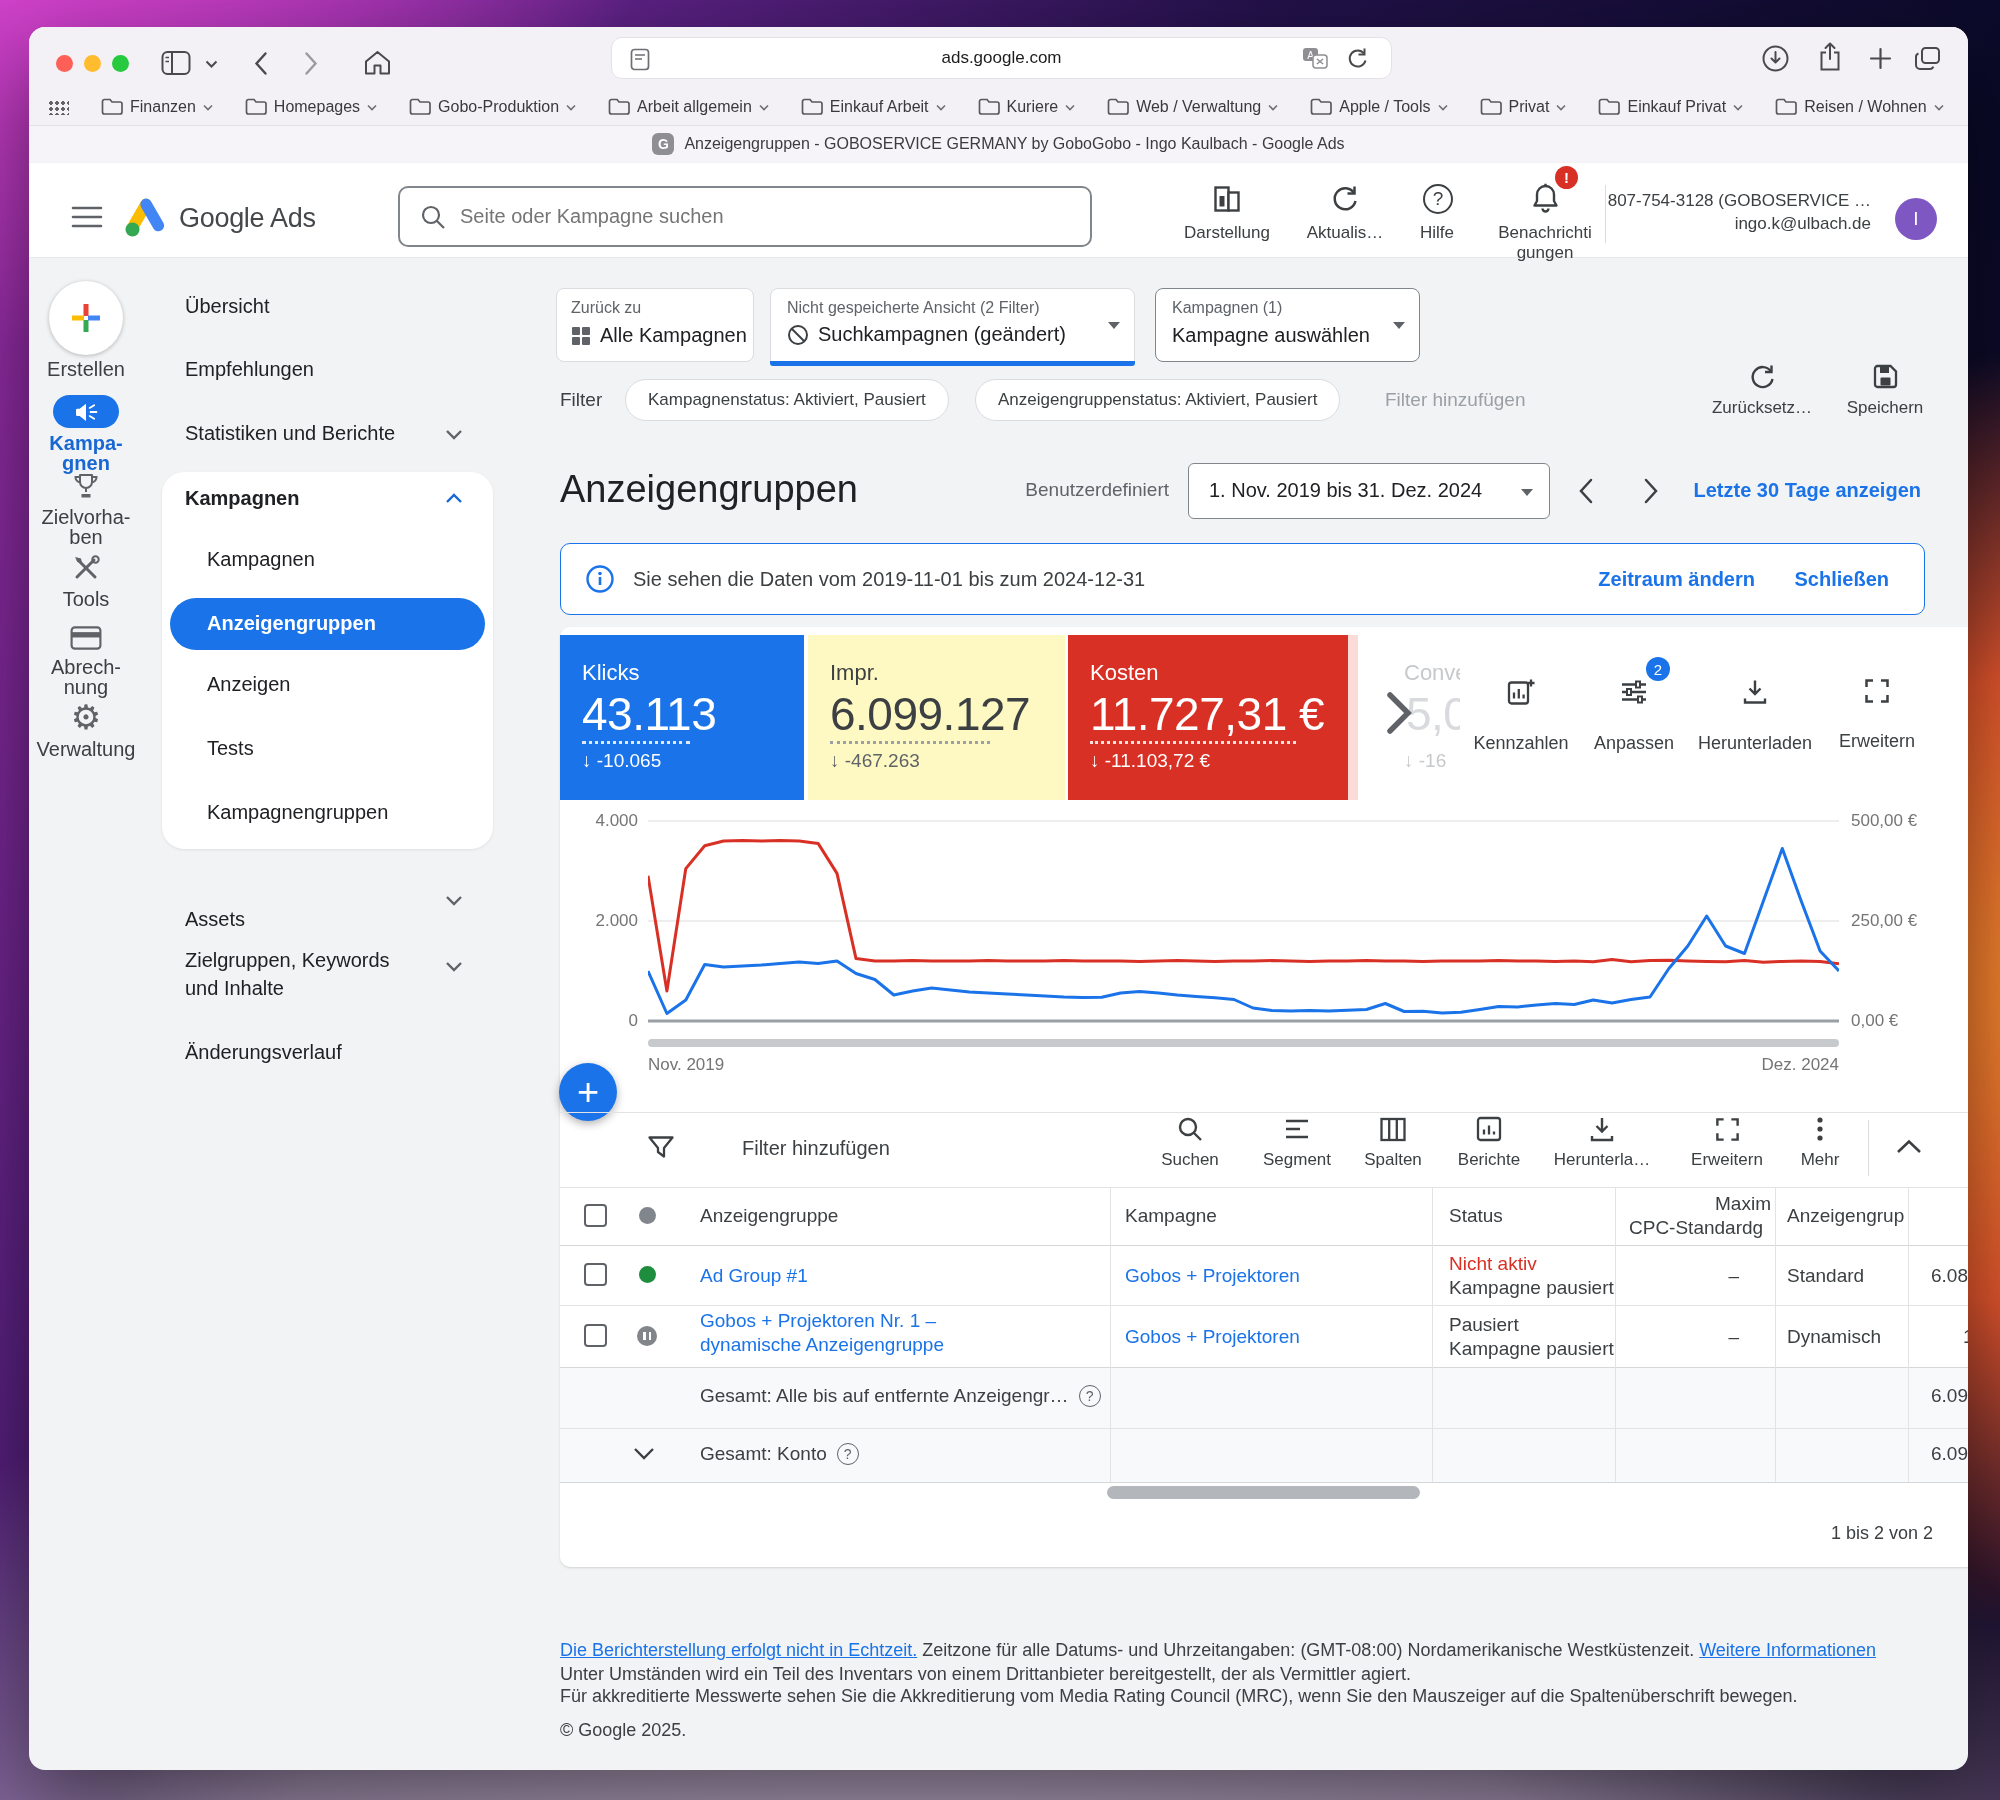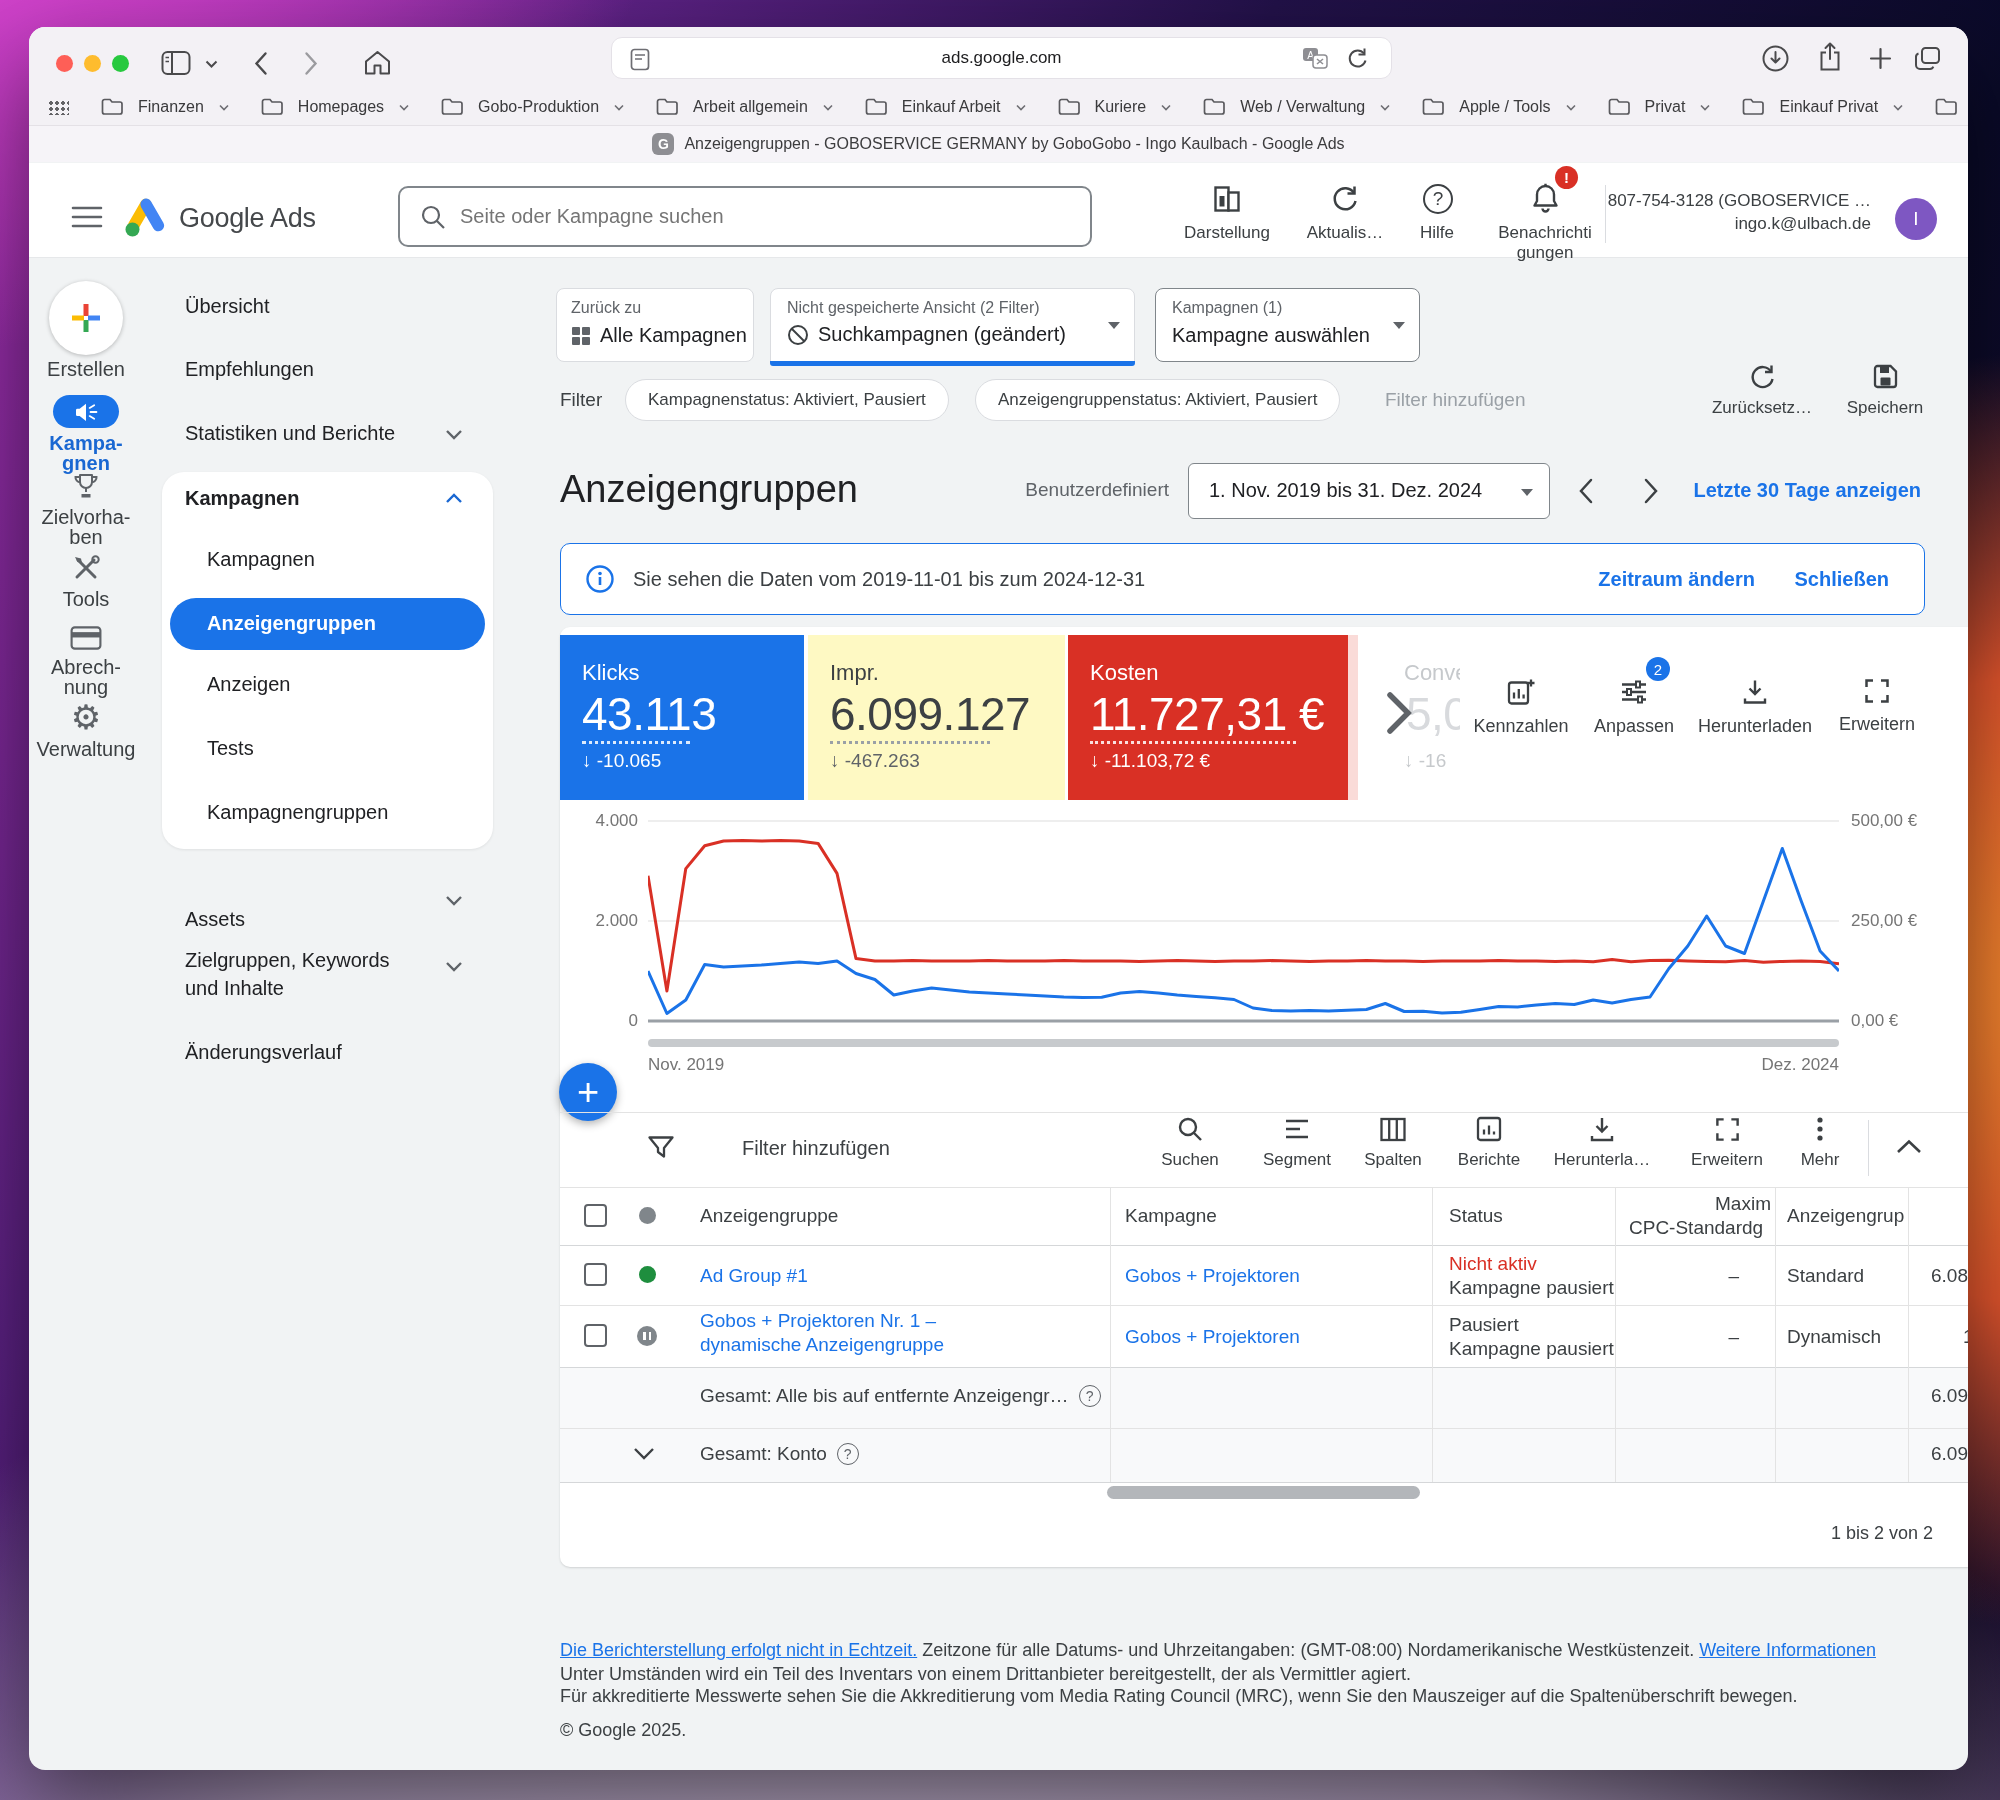--- a/index.html
+++ b/index.html
@@ -20,21 +20,21 @@
   .bg-chrome{left:0;top:0;width:1939px;height:135px;background:#f3f1f5;border-bottom:1px solid #d7d3d9}
   .bg-tabrow{left:0;top:98px;width:1939px;height:37px;background:#f6f4f8;border-top:1px solid #e4e1e6}
   .bg-apph{left:0;top:136px;width:1939px;height:95px;background:#fff;border-bottom:1px solid #e6e8ea}
   .bg-panel{left:133px;top:445px;width:331px;height:377px;background:#fff;border-radius:22px;box-shadow:0 1px 3px rgba(0,0,0,.08)}
   .bg-card{left:531px;top:600px;width:1408px;height:940px;background:#fff;border-radius:10px 0 0 10px;box-shadow:0 1px 2px rgba(60,64,67,.18)}
   
   .tl{width:17px;height:17px;border-radius:50%}
   .urlbar{left:582px;top:10px;width:781px;height:42px;background:#fff;border-radius:11px;border:1px solid #e4e1e7;display:flex;align-items:center;justify-content:center}
   .url{font-size:17px;color:#1d1d1f}
   .bmrow{left:18px;top:62px;height:36px;display:flex;align-items:center;gap:32px}
-  .bm{display:flex;align-items:center;gap:15px;font-size:16px;color:#3a3a3c;white-space:nowrap}
+  .bm{display:flex;align-items:center;gap:7px;font-size:16px;color:#3a3a3c;white-space:nowrap}
   .griddots{width:22px;height:16px;background-image:radial-gradient(#636366 1.6px,transparent 1.8px);background-size:6px 6px;background-position:1px 1px}
   .tabrow{left:0;top:98px;width:1939px;height:37px;display:flex;align-items:center;justify-content:center;gap:10px}
   .favicon{width:22px;height:22px;border-radius:6px;background:#8e8e93;color:#fff;font-size:14px;font-weight:bold;display:flex;align-items:center;justify-content:center}
   .tabtitle{font-size:16px;color:#3c3c3e}
   
   .logotext{font-size:27px;color:#45484b;letter-spacing:-.3px}
   .search{left:369px;top:159px;width:694px;height:61px;border:2px solid #80868b;border-radius:10px;background:#fff;display:flex;align-items:center}
   .search input{border:none;outline:none;font-size:20px;color:#5f6368;flex:1;font-family:"Liberation Sans",sans-serif;background:transparent}
   .hact{font-size:17px;color:#3c4043;text-align:center}
   .avatar{left:1866px;top:171px;width:42px;height:42px;border-radius:50%;background:#7e57c2;color:#fff;font-size:19px;display:flex;align-items:center;justify-content:center}
@@ -55,21 +55,21 @@
   .link{color:#1a73e8;font-weight:bold}
   
   .banner{left:531px;top:516px;width:1365px;height:72px;background:#fff;border:1.5px solid #1a73e8;border-radius:10px}
   
   .sc{position:absolute;top:608px;height:165px}
   .sc .l{position:absolute;left:22px;top:25px;font-size:22px}
   .sc .v{position:absolute;left:22px;top:52px;font-size:46px;letter-spacing:-.5px;white-space:nowrap}
   .sc .d{position:absolute;left:22px;top:115px;font-size:19px}
   .sc .dots{position:absolute;left:22px;top:106px;border-bottom:3px dotted rgba(255,255,255,.85)}
   .tbgrp{position:absolute;width:130px;text-align:center}
-  .tbgrp .lbl{font-size:18px;color:#3c4043;margin-top:5px;white-space:nowrap}
+  .tbgrp .lbl{font-size:18px;color:#3c4043;margin-top:22px;white-space:nowrap}
   
   .tick{position:absolute;font-size:17px;color:#757575}
   .fab{left:530px;top:1036px;width:58px;height:58px;border-radius:50%;background:#1a73e8;color:#fff;display:flex;align-items:center;justify-content:center;font-size:38px;font-weight:300;box-shadow:0 3px 8px rgba(0,0,0,.3)}
   
   .ttgrp{position:absolute;width:100px;text-align:center}
   .ttgrp .lbl{font-size:17px;color:#3c4043;margin-top:3px;white-space:nowrap}
   .hline{position:absolute;height:1px;background:#e3e3e3;left:531px;width:1408px}
   .vline{position:absolute;width:1px;background:#e3e3e3;top:1160px;height:295px}
   .th{position:absolute;font-size:19px;color:#3c4043}
   .td{position:absolute;font-size:19px;color:#3c4043;white-space:nowrap}

